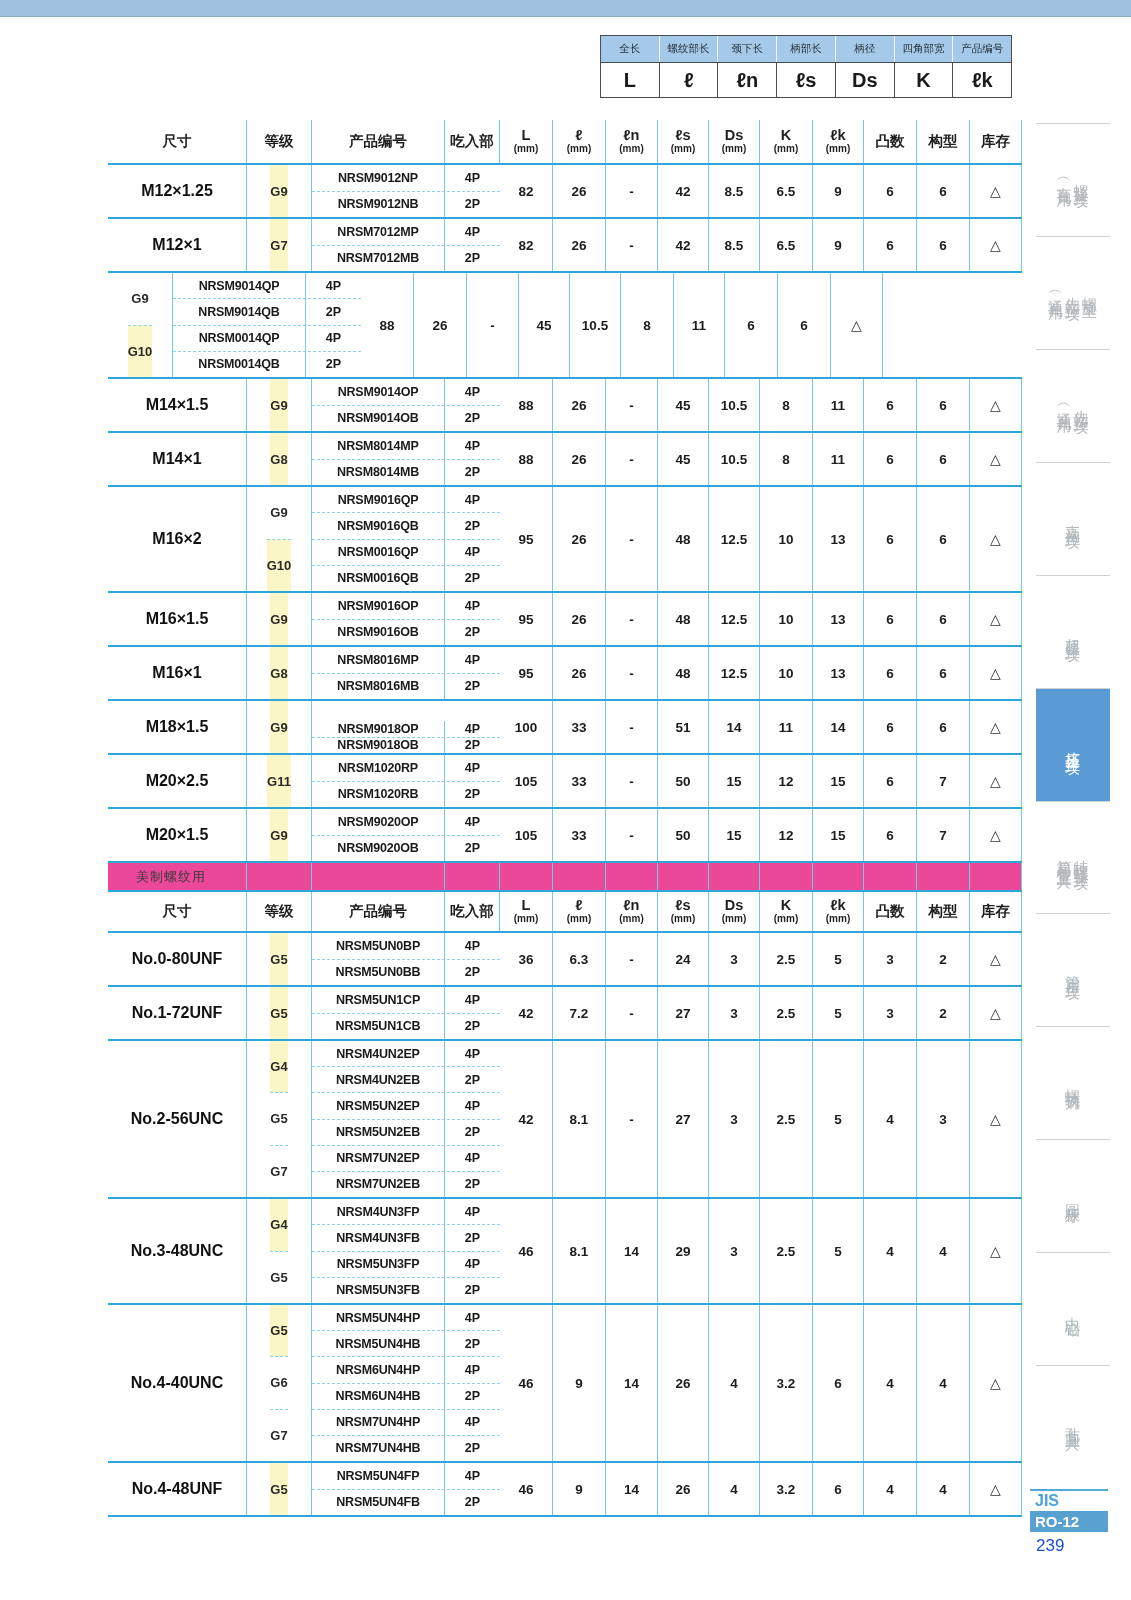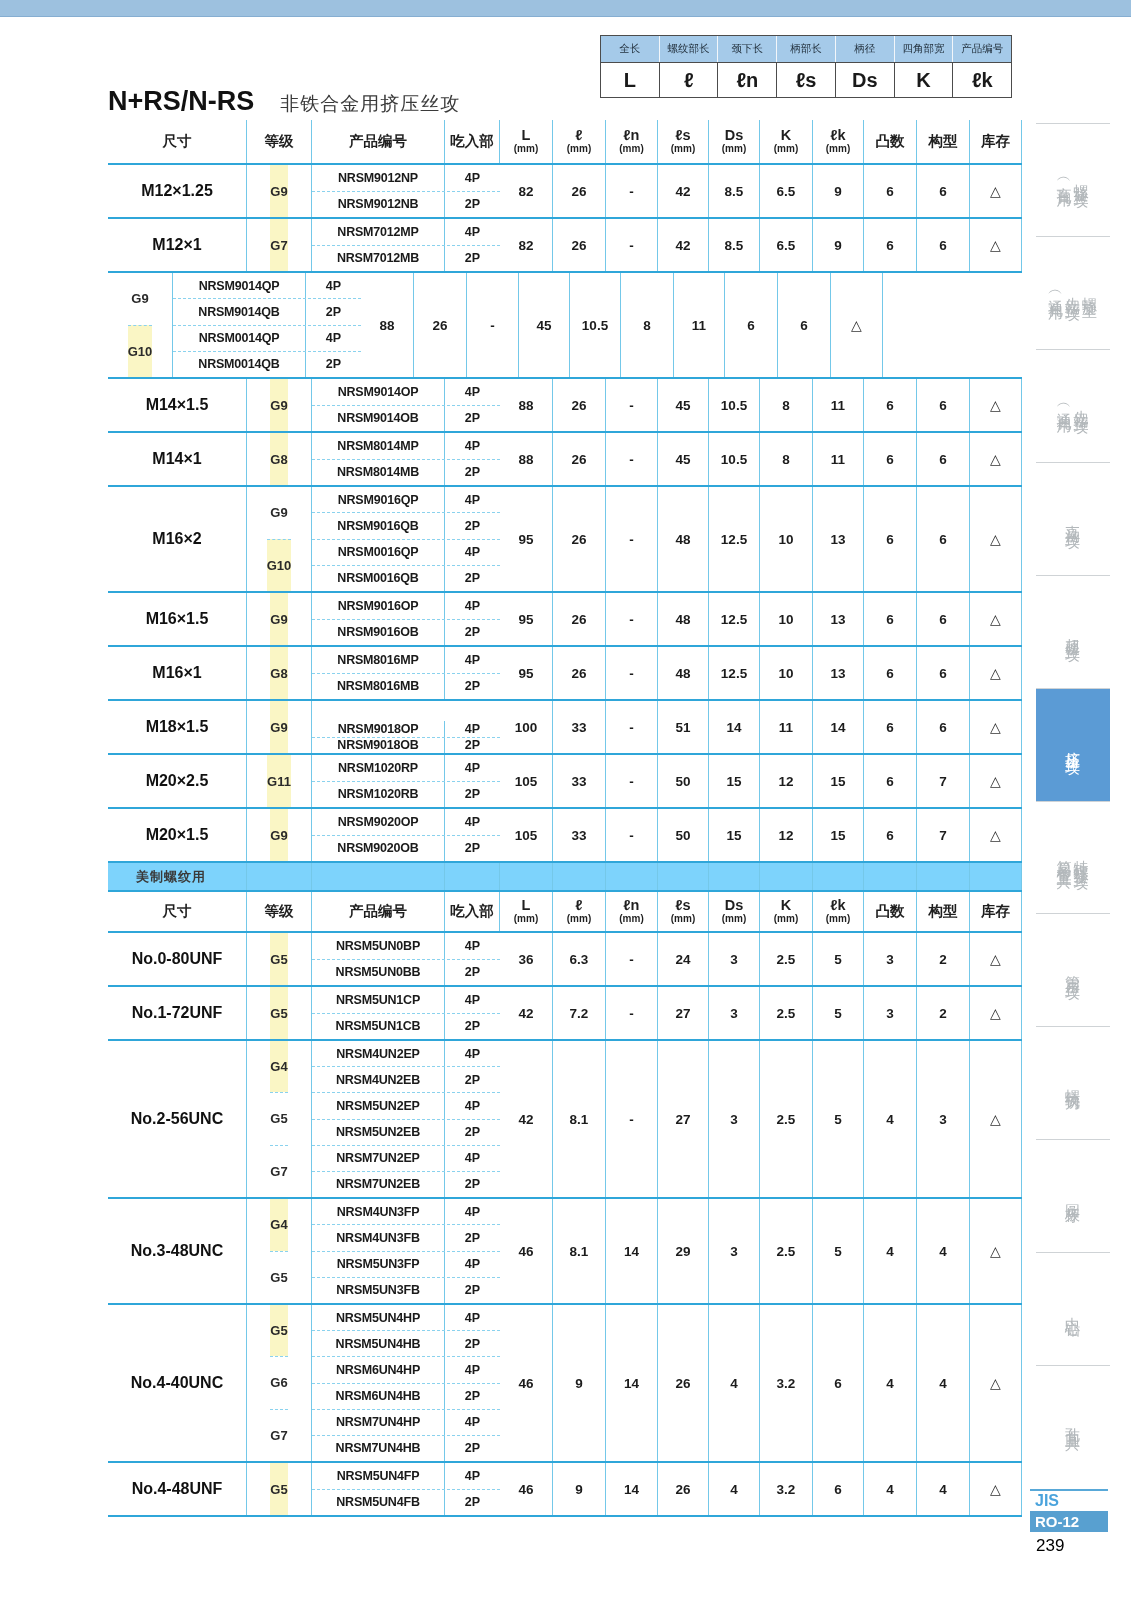--- a/index.html
+++ b/index.html
@@ -37,42 +37,42 @@
   .col-stack{display:flex;flex-direction:column;align-items:center;}
   .grade{display:flex;align-items:center;justify-content:center;font-size:13px;font-weight:bold;color:#2a2a2a;box-sizing:border-box;}
   .grade+.grade{border-top:1px dashed #8ad2ee;}
   .grade.hl{background:#faf6c5;}
   .prow{flex:1;display:flex;box-sizing:border-box;}
   .prow+.prow{border-top:1px dashed #8ad2ee;}
   .pcode{width:133px;display:flex;align-items:center;justify-content:center;font-size:12.5px;font-weight:700;color:#1a1a1a;letter-spacing:-.2px;box-sizing:border-box;border-right:1px solid #74c8e9;}
   .ptip{width:55px;display:flex;align-items:center;justify-content:center;font-size:12.5px;font-weight:700;color:#1a1a1a;box-sizing:border-box;}
   .c-val{display:flex;align-items:center;justify-content:center;font-size:13.5px;font-weight:600;color:#1c1c1c;}
   .c-stock{font-size:14px;font-weight:400;color:#333;}
-  .band{display:flex;height:27px;background:#7dd3fc;font-weight:bold;}
+  .band{display:flex;height:27px;background:#ec4899;}
   .band .cell{display:flex;align-items:center;}
   .band-label{font-size:13px;color:#3a3a3a;padding-left:28px;letter-spacing:1px;}
 
   
   .sidebar{position:absolute;left:1036px;top:123px;width:74px;height:1355px;display:flex;flex-direction:column;}
   .stab{flex:1;display:flex;align-items:center;justify-content:center;border-top:1px solid #cfd3d6;box-sizing:border-box;}
   .stab.active{background:#5b9bd5;}
   .vtext{writing-mode:vertical-rl;font-size:15px;letter-spacing:3px;color:#b3b8bb;line-height:17px;}
   .stab.active .vtext{color:#ffffff;}
 
   
   .footnote{position:absolute;left:470px;top:1522px;width:340px;text-align:right;font-size:12.5px;color:#4a4a4a;line-height:1.6;}
   .logo{position:absolute;left:818px;top:1506px;display:flex;align-items:flex-start;}
   .logo-mark{width:66px;height:66px;margin-right:6px;}
   .logo-text{display:flex;flex-direction:column;margin-top:4px;}
   .logo-tagline{font-size:15px;color:#2a2a2a;letter-spacing:.5px;}
   .logo-brand{font-size:37px;font-weight:800;color:#1c3e92;line-height:1.0;letter-spacing:-1px;margin-top:-2px;}
   .jisblock{position:absolute;left:1030px;top:1489px;width:78px;border-top:2px solid #58a8d8;}
   .jis-label{font-size:16px;font-weight:bold;color:#4aa3dc;padding:1px 5px;}
   .jis-code{font-size:15px;font-weight:bold;color:#fff;background:#58a0d0;padding:2px 5px;}
-  .jis-page{font-size:17px;color:#000000;padding:4px 6px;}
+  .jis-page{font-size:17px;color:#1d4ed8;padding:4px 6px;}
 </style>
 </head>
 <body>
 
 <div class="page">
   <div class="topbar"></div>
 
   <div class="legend">
     <div class="legend-row labels" id="legend-labels">
         <div class="legend-cell">全长</div>
@@ -87,24 +87,20 @@
         <div class="legend-cell">L</div>
         <div class="legend-cell">ℓ</div>
         <div class="legend-cell">ℓn</div>
         <div class="legend-cell">ℓs</div>
         <div class="legend-cell">Ds</div>
         <div class="legend-cell">K</div>
         <div class="legend-cell">ℓk</div>
       </div>
   </div>
 
-  <div class="title">
-    <span class="title-code">N+RS/N-RS</span>
-    <span class="title-name">非铁合金用挤压丝攻</span>
-  </div>
 
   <div class="spec-table" id="spec-table">
       <div class="thead">
         <div class="hcell" style="width: 139px;">
           <div class="hmain">尺寸</div>
         </div>
         <div class="hcell" style="width: 65px;">
           <div class="hmain">等级</div>
         </div>
         <div class="hcell" style="width: 133px;">

